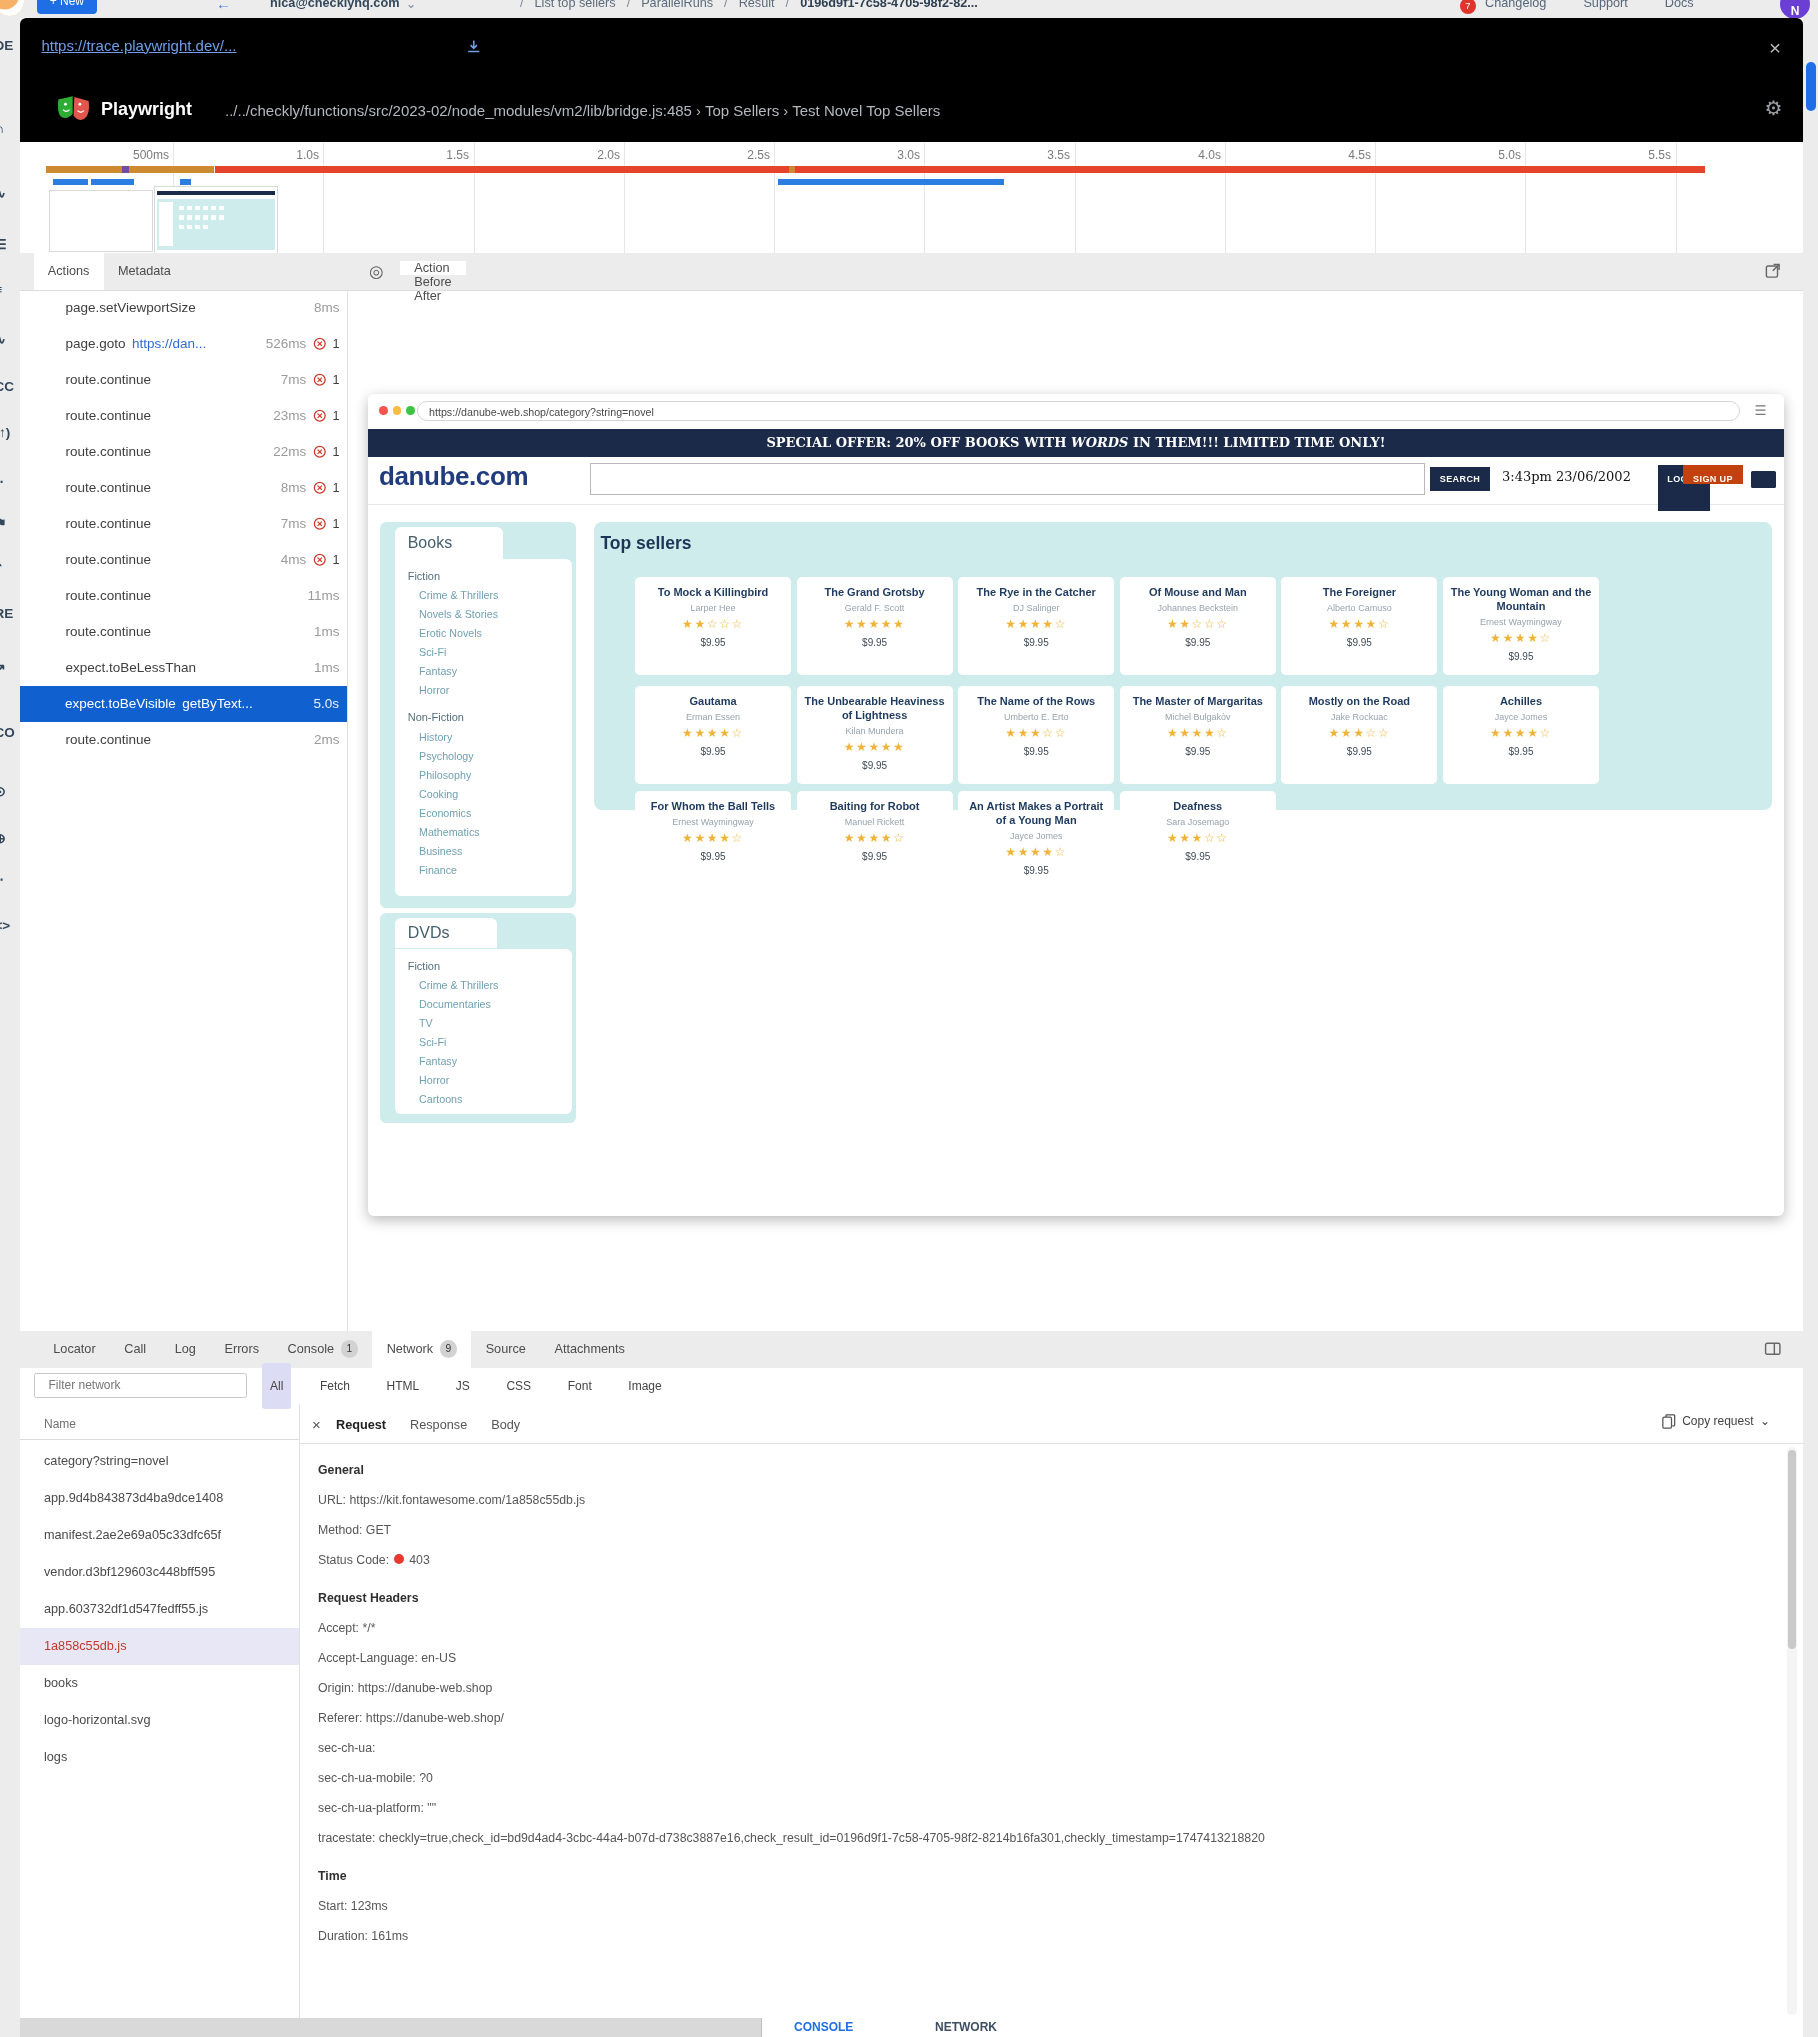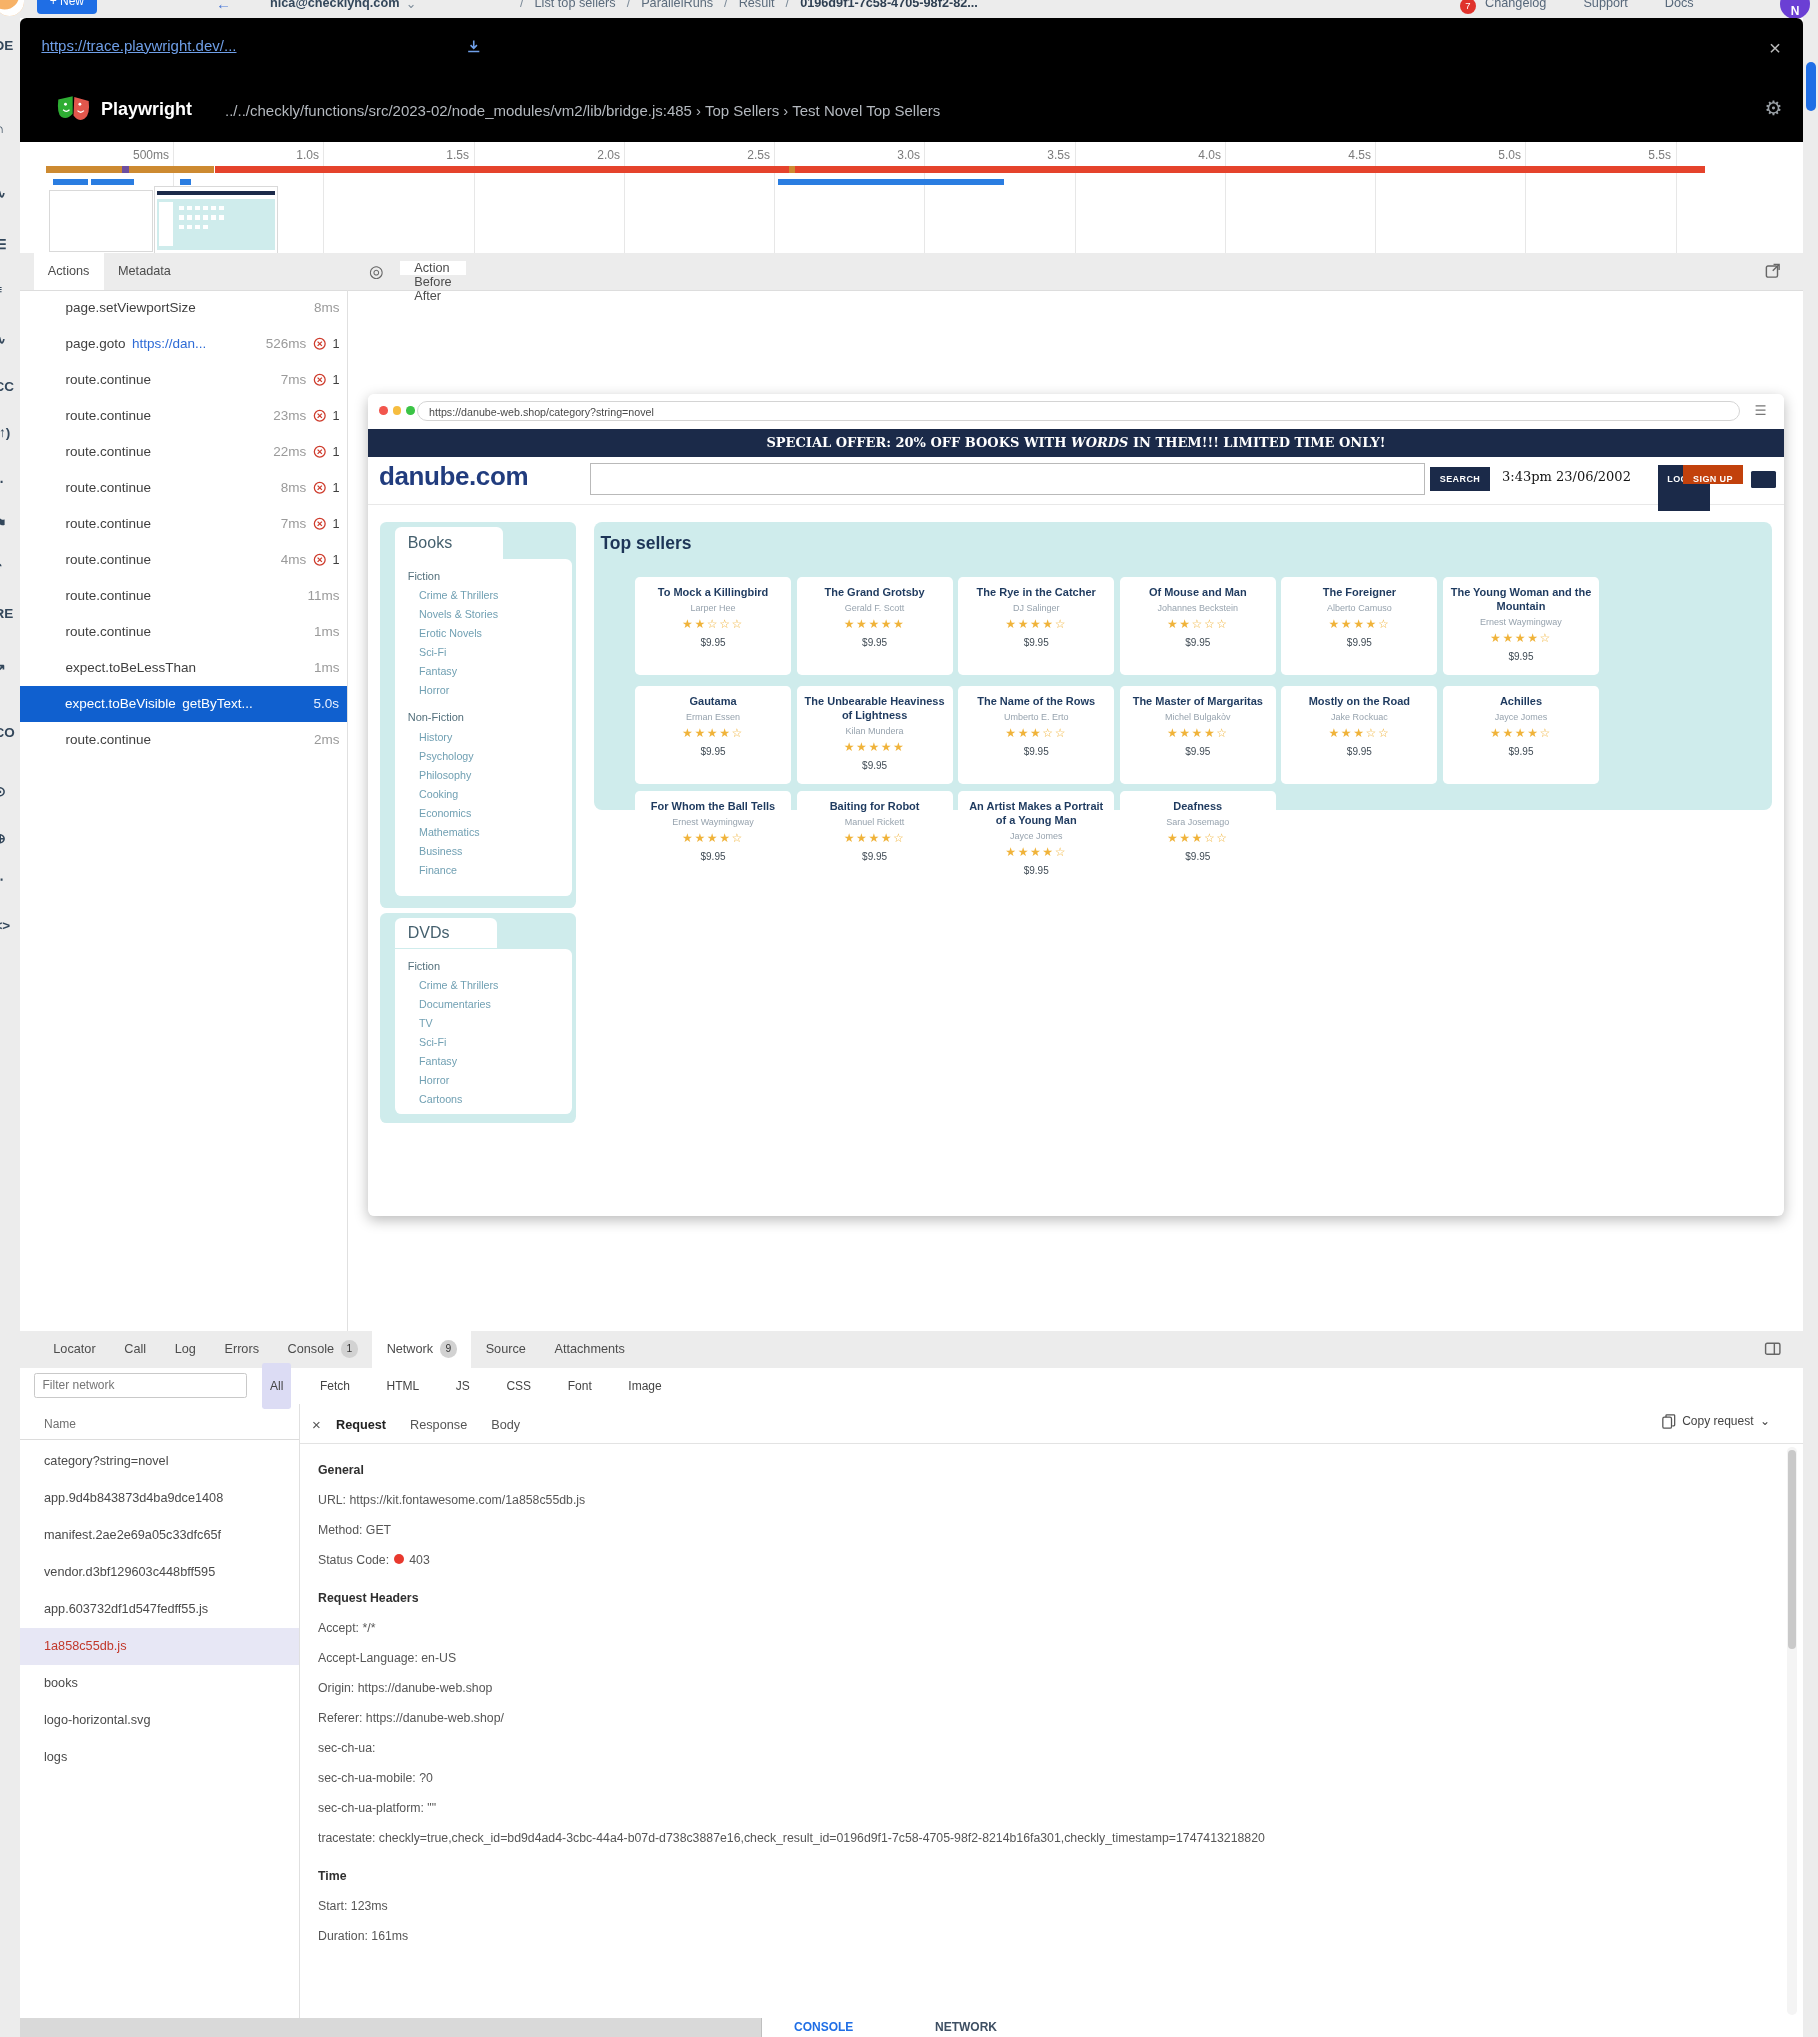--- a/index.html
+++ b/index.html
@@ -107,21 +107,21 @@
   .cauthor{font-size:9px;color:#97a3ae;margin-top:3.2px;}
   .cstars{font-size:12px;color:#f0b33a;letter-spacing:1.6px;margin-top:4px;}
   .cprice{font-size:10px;color:#3f4a54;margin-top:6.4px;}
 
   
   .b-divider{position:absolute;left:0;top:1313px;width:1783px;height:0.8px;background:#cfcfcf;}
   .b-tabsbar{position:absolute;left:0;top:1313px;width:1783px;height:37px;background:#ececec;}
   .panel-ic{position:absolute;right:22px;top:9.5px;}
   .filterrow{position:absolute;left:0;top:1350px;width:1783px;height:37px;background:#fff;}
   .finput{position:absolute;left:13.5px;top:5.6px;width:213px;height:24.6px;border:0.8px solid #c9c9c9;border-radius:2.4px;
-    font-size:12px;color:#0f172a;padding:0 8px;box-sizing:border-box;font-family:"Liberation Sans",sans-serif;}
+    font-size:12px;color:#0f172a;padding:0 14px;box-sizing:border-box;font-family:"Liberation Sans",sans-serif;}
   #chips{position:absolute;left:242px;top:0;height:37px;display:flex;align-items:center;gap:20.6px;}
   .chip{font-size:12px;color:#444;padding:16px 8px;border-radius:2.4px;}
   .chip.active{background:#dcdcf4;}
   .name-hdr{position:absolute;left:24px;top:1399px;font-size:12px;color:#707070;}
   .name-underline{position:absolute;left:0;top:1421px;width:279px;height:0.8px;background:#dcdcdc;}
   #files{position:absolute;left:0;top:1425px;width:279px;}
   .frow{height:37px;line-height:37px;padding-left:24px;font-size:12.7px;color:#4a4a4a;overflow:hidden;white-space:nowrap;}
   .frow.fsel{background:#e7e7f5;color:#c2382b;}
   .v-div2{position:absolute;left:279px;top:1386px;width:0.8px;height:614px;background:#e0e0e0;}
   .req-x{position:absolute;left:292px;top:1398px;font-size:15px;color:#555;}

